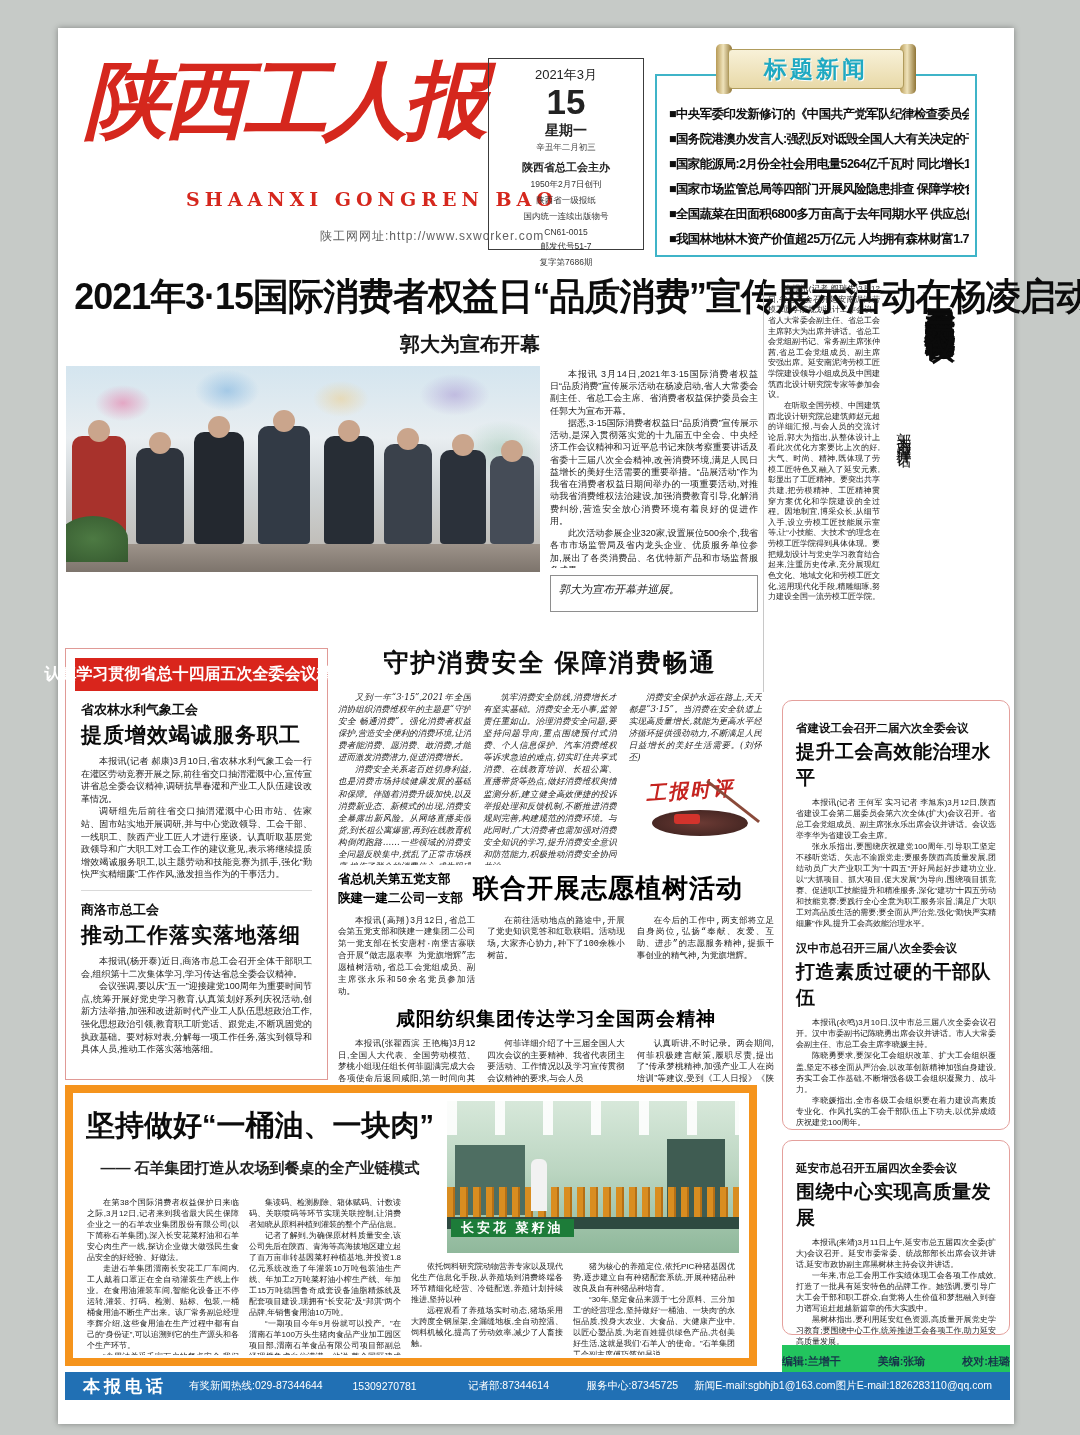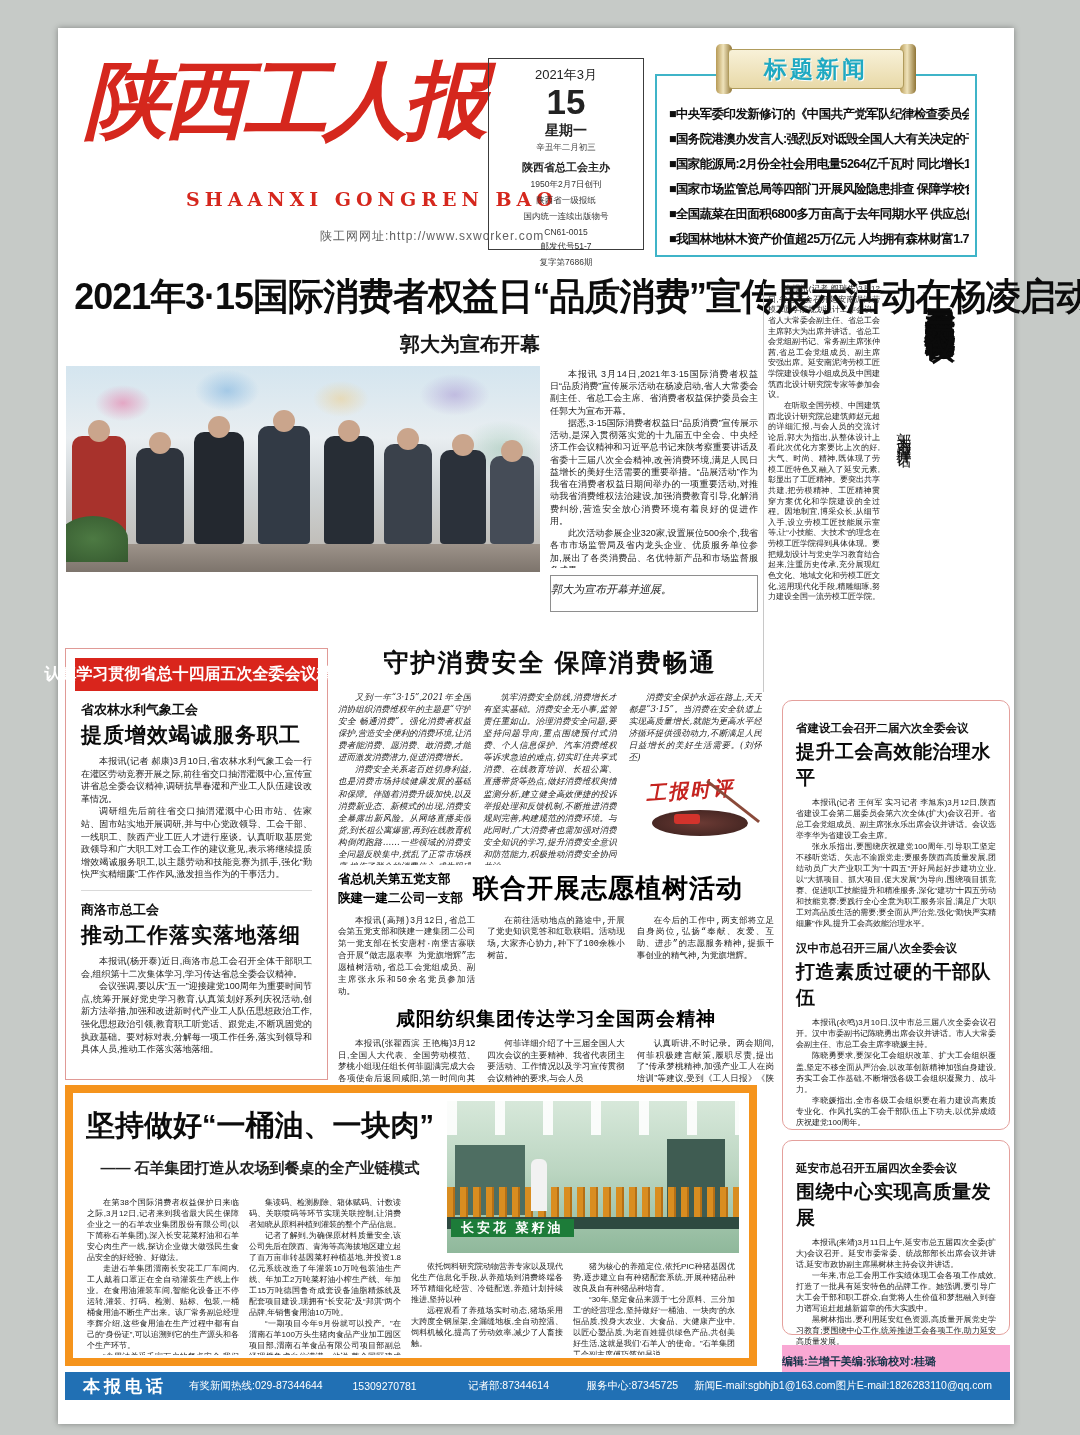--- a/index.html
+++ b/index.html
@@ -54,21 +54,21 @@
   .ps3 { left:128px;width:50px; height:112px; background:#23282f; }
   .ps4 { left:192px;width:52px; height:118px; background:#323a45; }
   .ps5 { left:258px;width:50px; height:108px; background:#272d35; }
   .ps6 { left:318px;width:48px; height:100px; background:#3a414b; }
   .ps7 { left:374px;width:46px; height:94px;  background:#2b313a; }
   .ps8 { left:424px;width:44px; height:88px;  background:#454c57; }
   #lead-photo .floor { position:absolute; left:0; right:0; bottom:0; height:28px; background:linear-gradient(#9d938a,#7d746c); }
   #lead-photo .plant { position:absolute; left:-8px; bottom:10px; width:70px; height:46px; border-radius:50% 50% 0 0; background:radial-gradient(#4d7a43,#35592f); }
 
   #lead-article { left:492px; top:340px; width:208px; height:200px; font-size:9px; line-height:1.36; overflow:hidden; }
-  #lead-caption { left:492px; top:547px; width:208px; height:37px; border:1px solid #8e8e8e; padding:6px 0; font-size:11px; color:#222; }
+  #lead-caption { left:492px; top:547px; width:208px; height:37px; border:1px solid #8e8e8e; padding:6px 8px; font-size:11px; color:#222; }
 
   .vline { background:#c8c8c8; width:1px; }
 
   
   #right-story-col { left:710px; top:256px; width:112px; height:408px; font-size:8px; line-height:1.33; overflow:hidden; }
   #vert-subhead { left:836px; top:392px; writing-mode:vertical-rl; font-size:15px; letter-spacing:3px; color:#111; }
   #vert-headline { left:860px; top:256px; height:410px; writing-mode:vertical-rl; font-size:30px; font-weight:900; line-height:1.5; letter-spacing:1px; color:#0b0b0b; }
 
   
   #left-box { left:7px; top:620px; width:263px; height:432px; border:1px solid #e09a96; }
@@ -105,21 +105,21 @@
 
   
   .side-box { border:1px solid #e4a09c; border-radius:10px; background:#fff; padding:20px 13px; }
   #side-box-a { left:724px; top:672px; width:228px; height:430px; }
   #side-box-b { left:724px; top:1112px; width:228px; height:195px; }
   .sb-kicker { font-size:11.5px; font-weight:bold; color:#111; }
   .sb-headline { font-size:19px; font-weight:900; margin:3px 0 6px; letter-spacing:.5px; color:#0c0c0c; }
   .sb-body { font-size:8px; line-height:1.38; }
   .sb-sec2 { margin-top:12px; }
 
-  #editor-bar { left:724px; top:1317px; width:228px; height:32px; background:#f9a8d4; display:flex; align-items:center; justify-content:flex-start; font-size:11px; font-weight:bold; color:#17344a; }
+  #editor-bar { left:724px; top:1317px; width:228px; height:32px; background:#22c55e; display:flex; align-items:center; justify-content:space-between; font-size:11px; font-weight:bold; color:#17344a; }
 
   
   #feature { left:7px; top:1057px; width:692px; height:281px; border:8px solid #f5941d; background:#fff; }
   #feature .hd { position:absolute; left:2px; top:13px; width:370px; text-align:center; font-size:29px; font-weight:900; letter-spacing:0; color:#0b0b0b; white-space:nowrap; }
   #feature .sub { position:absolute; left:2px; top:66px; width:370px; text-align:center; font-size:15px; font-weight:600; color:#222; white-space:nowrap; }
   #f-photo { position:absolute; right:10px; top:8px; width:292px; height:152px; overflow:hidden;
     background:linear-gradient(#d7e8da 0%,#bcd6c2 45%,#8fb89b 100%); }
   #f-photo .lights { position:absolute; left:0; right:0; top:0; height:34px;
     background:repeating-linear-gradient(90deg, rgba(255,255,255,.9) 0 10px, transparent 10px 48px); }
   #f-photo .machine1 { position:absolute; left:8px; top:44px; width:70px; height:70px; background:#4e6e62; }

